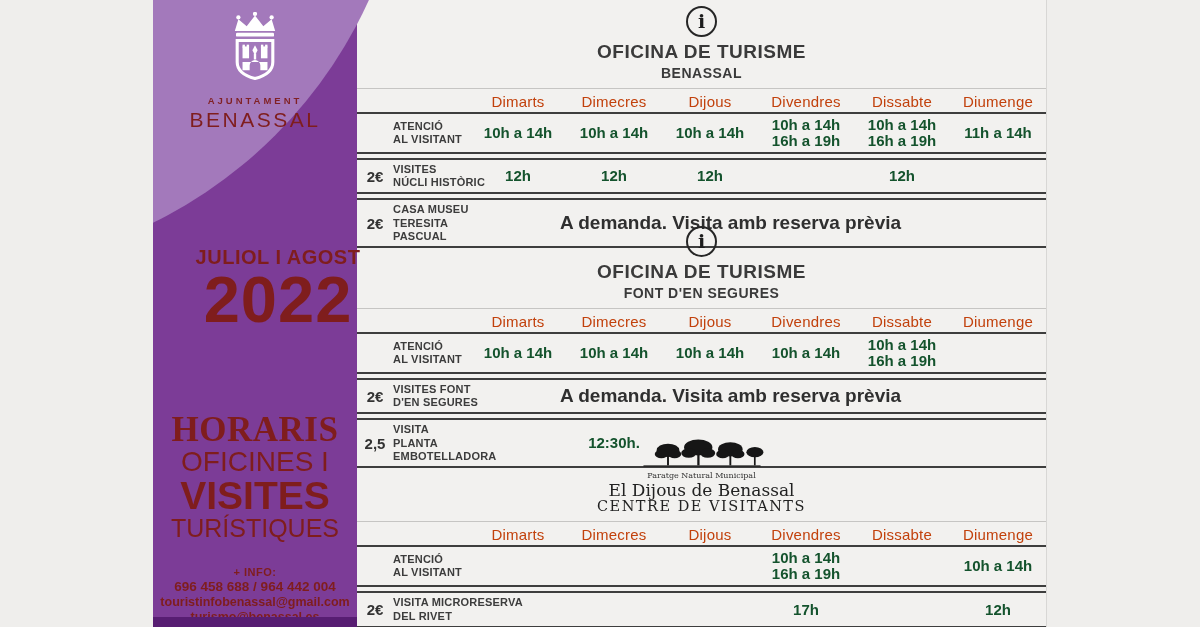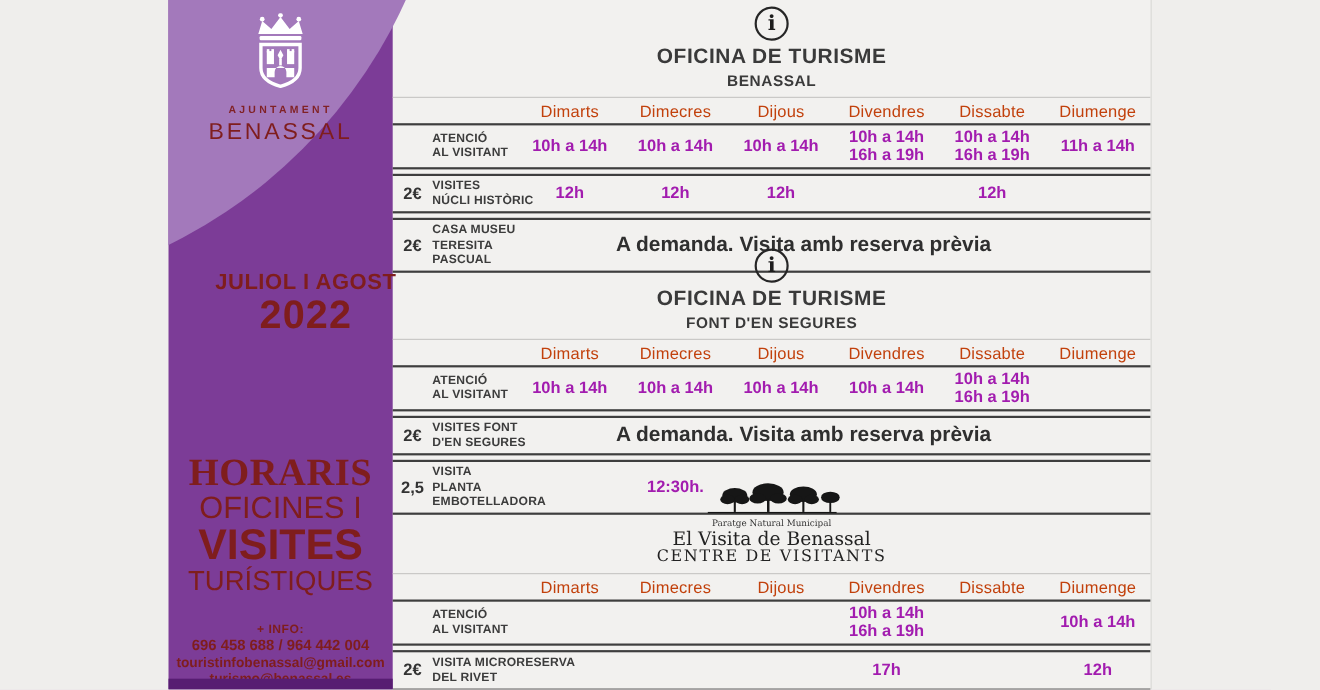--- a/index.html
+++ b/index.html
@@ -9,21 +9,21 @@
   
   .sidebar{position:absolute;left:0;top:0;width:204px;height:627px;background:#7c3c97;z-index:0;}
   .circle{position:absolute;left:-663px;top:-650px;width:920px;height:920px;border-radius:50%;background:#a379bb;z-index:1;}
   .side-layer{position:absolute;left:0;top:0;width:204px;height:546px;z-index:3;color:#7f1d1d;}
   .logo-block{position:absolute;top:12px;left:0;width:100%;text-align:center;}
   .logo-block svg{display:block;margin:0 auto;}
   .org{font-size:9.5px;letter-spacing:3px;margin-top:7px;font-weight:bold;opacity:.95;}
   .name{font-size:21px;letter-spacing:2.5px;margin-top:2px;}
   .period{position:absolute;top:246px;left:0;width:100%;text-align:center;padding-left:23px;}
   .months{font-size:20px;font-weight:bold;letter-spacing:.5px;}
-  .year{font-size:36px;font-weight:bold;line-height:.95;letter-spacing:1px;}
+  .year{font-size:65px;font-weight:bold;line-height:.95;letter-spacing:1px;}
   .big-title{position:absolute;top:412px;left:0;width:100%;text-align:center;line-height:1.02;}
   .t1{font-size:35px;font-weight:bold;letter-spacing:.5px;font-family:Liberation Serif, serif;}
   .t2{font-size:28px;font-weight:normal;}
   .t3{font-size:39px;font-weight:bold;}
   .t4{font-size:25px;font-weight:normal;}
   .contact{position:absolute;top:566px;left:0;width:100%;text-align:center;font-weight:bold;line-height:1.18;}
   .c-label{font-size:11px;letter-spacing:.5px;}
   .c-phone{font-size:13.5px;}
   .c-mail{font-size:12.5px;}
   .bottom-band{position:absolute;left:0;bottom:0;width:204px;height:10px;background:#571d72;z-index:4;}
@@ -44,21 +44,21 @@
 
   .day-row{display:flex;border-top:1px solid #c6c5c3;padding:4px 0 2px 0;margin-top:6px;}
   .rl-spacer{width:113px;}
   .day-cell{flex:1;text-align:center;color:#c2410c;font-size:15px;letter-spacing:.2px;}
 
   .band{display:flex;align-items:center;border-top:2.5px solid #3e3e3e;border-bottom:2.5px solid #3e3e3e;
         margin-bottom:4px;padding:3px 0;min-height:24px;}
   .price-cell{width:36px;text-align:center;font-weight:bold;font-size:15px;color:#333;flex:none;}
   .label-cell{width:77px;flex:none;font-size:11px;font-weight:bold;color:#3c3c3c;line-height:1.2;letter-spacing:.2px;}
   .label-line{white-space:nowrap;}
-  .time-cell{flex:1;text-align:center;font-weight:bold;font-size:15px;color:#a21caf;line-height:1.08;}
+  .time-cell{flex:1;text-align:center;font-weight:bold;font-size:15px;color:#14532d;line-height:1.08;}
   .span-cell{flex:1;text-align:center;font-weight:bold;font-size:19px;color:#2f2f2f;padding-right:55px;}
 </style>
 </head>
 <body>
 
 <div class="canvas">
   <div class="poster">
 
     <aside class="sidebar"></aside>
     <div class="circle"></div>
@@ -271,21 +271,21 @@
               <ellipse cx="100" cy="12" rx="13" ry="7.5"></ellipse>
                 <ellipse cx="92" cy="17" rx="7" ry="4.5"></ellipse>
                 <ellipse cx="108" cy="17" rx="7" ry="4.5"></ellipse>
                 <rect x="99" y="18" width="2" height="11"></rect>
               <ellipse cx="126" cy="15" rx="9" ry="5.5"></ellipse>
                 <rect x="125" y="19" width="1.8" height="10"></rect>
               <rect x="8" y="29" width="124" height="1.2"></rect>
             </g>
           </svg>
           <div class="rivet-caption">Paratge Natural Municipal</div>
-          <div class="rivet-name">El Visita de Benassal</div>
+          <div class="rivet-name">El Dijous de Benassal</div>
           <div class="rivet-sub">CENTRE DE VISITANTS</div>
         </div>
         <div>
             <div class="day-row">
               <div class="rl-spacer"></div>
               <div class="day-cell">Dimarts</div>
               <div class="day-cell">Dimecres</div>
               <div class="day-cell">Dijous</div>
               <div class="day-cell">Divendres</div>
               <div class="day-cell">Dissabte</div>

